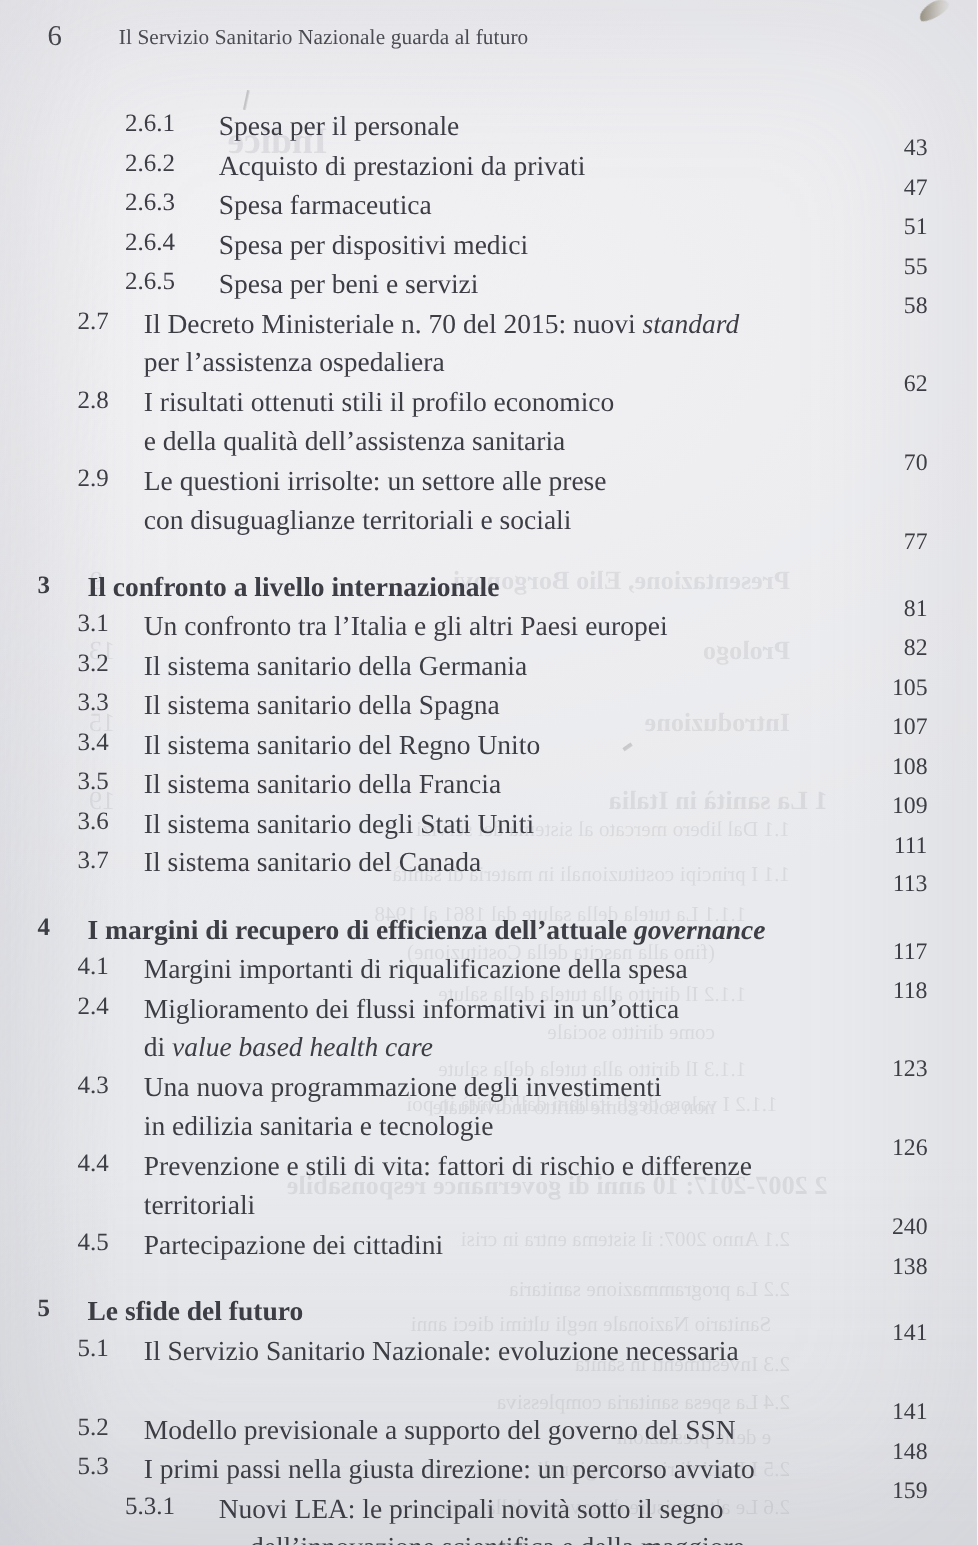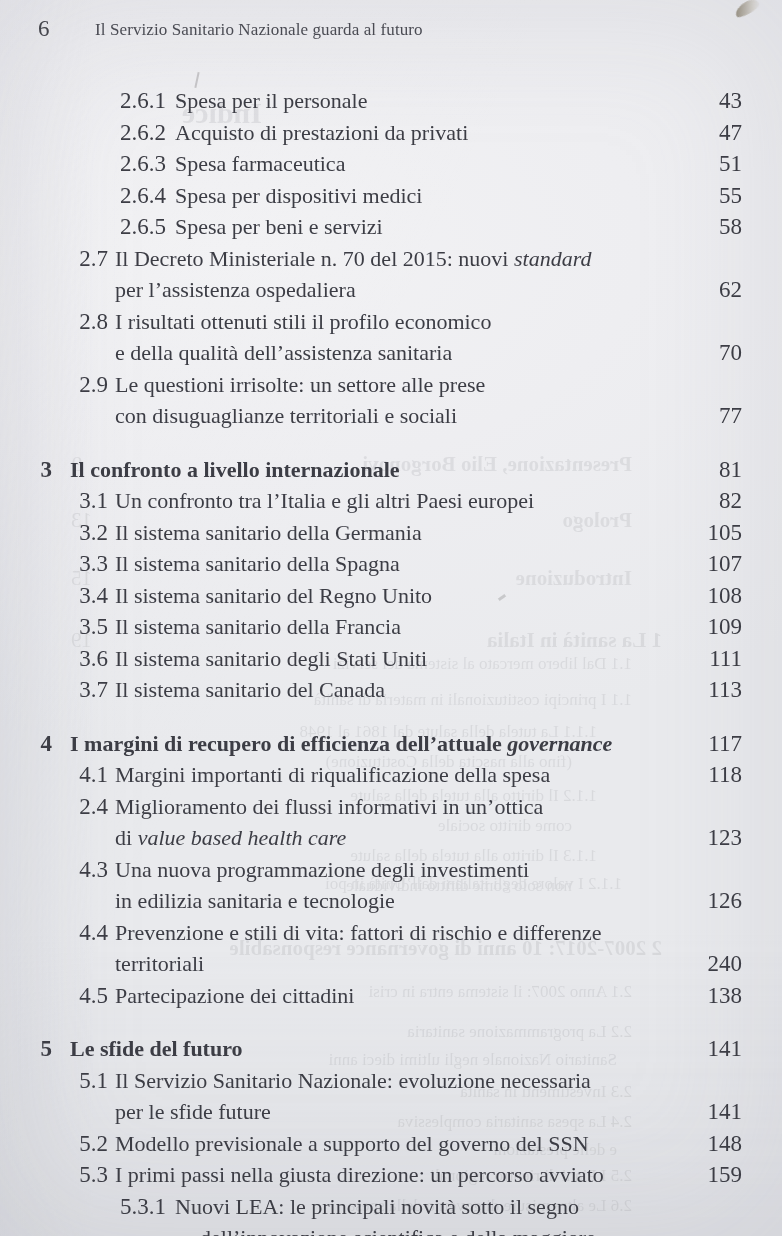--- a/index.html
+++ b/index.html
@@ -124,38 +124,39 @@
     display: block;
     width: 782px;
   }
   .line {
     position: relative;
     height: 31.5px;
     width: 782px;
   }
   .num {
     position: absolute;
-    text-align: right;
-    font-size: 23px;
+    text-align: left;
+    font-size: 20px;
     color: #3c3d45;
     white-space: nowrap;
   }
   .txt {
     position: absolute;
     font-size: 22px;
     color: #3c3d45;
     white-space: nowrap;
   }
   .pg {
     position: absolute;
     right: 40px;
-    font-size: 23px;
+    font-size: 19px;
     color: #3c3d45;
     text-align: center;
     white-space: nowrap;
+    margin-top: 20px;
   }
 
   
   .lvl1 .num { left: 30px; width: 22px; font-weight: bold; }
   .lvl1 .txt { left: 70px; font-weight: bold; text-align: right; }
   .lvl1 { margin-top: 22px; }
 
   
   .lvl2 .num { left: 62px; width: 46px; }
   .lvl2 .txt { left: 115px; }
@@ -395,21 +396,20 @@
           <span class="txt">Le sfide del futuro</span>
           <span class="pg">141</span>
         </div>
       </div>
       <div class="entry lvl2">
         <div class="line">
           <span class="num">5.1</span>
           <span class="txt">Il Servizio Sanitario Nazionale: evoluzione necessaria</span>
         </div>
         <div class="line cont2">
-          <span class="txt">per le sfide future</span>
           <span class="pg">141</span>
         </div>
       </div>
       <div class="entry lvl2">
         <div class="line">
           <span class="num">5.2</span>
           <span class="txt">Modello previsionale a supporto del governo del SSN</span>
           <span class="pg">148</span>
         </div>
       </div>

